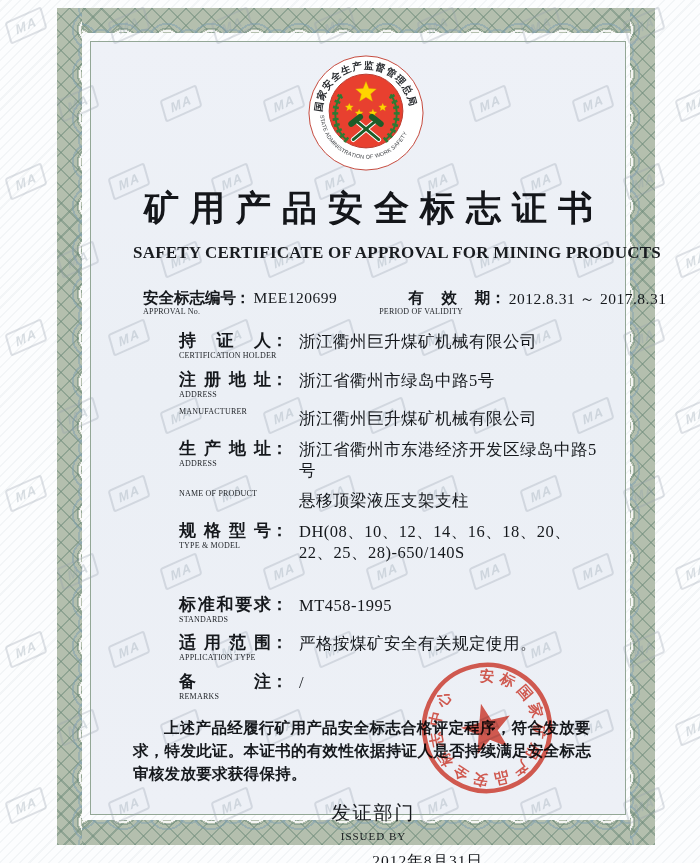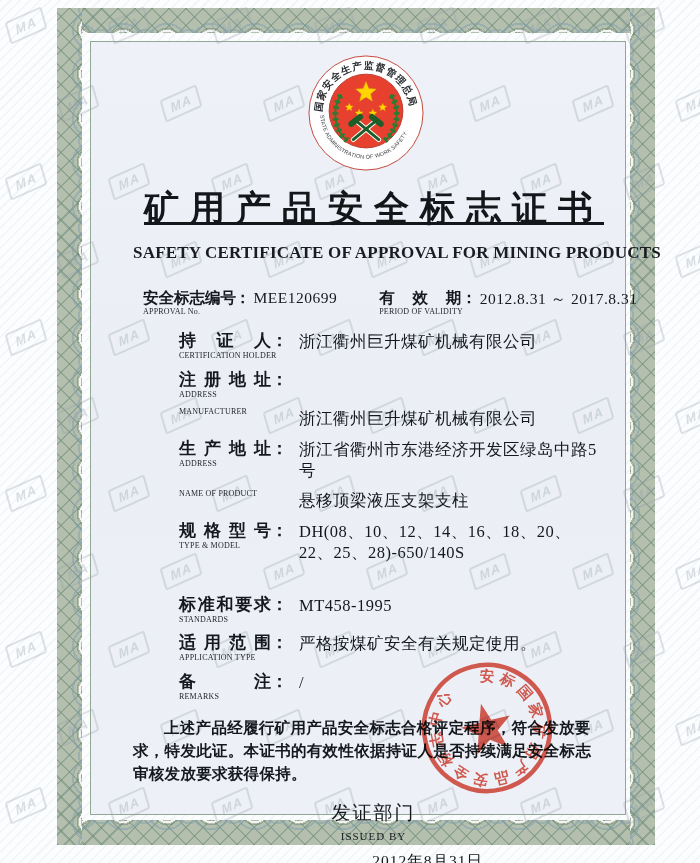--- a/index.html
+++ b/index.html
@@ -36,30 +36,30 @@
   .wm{position:absolute;width:36px;height:19px;border:2px solid rgba(148,160,172,.30);
     border-radius:3px;color:rgba(148,160,172,.34);
     font:italic bold 13px "Liberation Sans","DejaVu Sans",sans-serif;
     display:flex;align-items:center;justify-content:center;letter-spacing:1px;
     transform:rotate(-24deg) skewX(-8deg);}
   
   .content{position:absolute;z-index:4;left:90px;top:41px;width:536px;height:774px;
     box-sizing:border-box;padding:0 28px 0 43px;}
   .emblem-wrap{width:118px;margin:13px auto 0;}
   .title{margin-top:9px;text-align:right;font-size:35px;font-weight:bold;
-    letter-spacing:11px;text-indent:11px;color:#14161a;white-space:nowrap;text-decoration:underline;}
+    letter-spacing:11px;text-indent:11px;color:#14161a;white-space:nowrap;}
   .subtitle{margin-top:11px;text-align:left;font-size:17px;font-weight:bold;
     letter-spacing:0.2px;color:#191c20;white-space:nowrap;}
   .meta-row{margin:25px 0 0 10px;display:flex;align-items:flex-start;font-size:15px;}
   .meta-col{display:flex;}
   .meta-col .labs{display:flex;flex-direction:column;}
   .lab-line{font-weight:bold;font-size:15.5px;white-space:nowrap;line-height:19px;}
   .lab-zh{display:inline-block;text-align:justify;text-align-last:justify;}
   .meta-row .lab-zh{width:92px;}
-  .meta-row .v-lab .lab-zh{width:82px;}
+  .meta-row .v-lab .lab-zh{width:82px;margin-left:29px;}
   .lab-en{font-size:8px;line-height:9px;letter-spacing:0.2px;color:#1d2024;white-space:nowrap;}
   .meta-val{margin-left:3px;font-size:15.5px;letter-spacing:0.5px;padding-top:1px;white-space:nowrap;}
   .v-col{margin-left:42px;}
   .rows{margin-top:14px;}
   .row{display:flex;margin-bottom:8.5px;}
   .lab-col{width:120px;flex:none;margin-left:46px;}
   .row .lab-line{font-size:17px;line-height:21px;}
   .row .lab-zh{width:92px;}
   .row .val{font-size:16.5px;line-height:21px;padding-top:1px;letter-spacing:0.5px;}
   .row-standards{margin-top:31px;}
@@ -237,20 +237,21 @@
           <div class="lab-en">CERTIFICATION HOLDER</div>
           </div>
         <div class="val">浙江衢州巨升煤矿机械有限公司</div>
       </div>
 
       <div class="row">
         <div class="lab-col">
             <div class="lab-line"><span class="lab-zh">注册地址</span><span>：</span></div>
           <div class="lab-en">ADDRESS</div>
           </div>
+        <div class="val">浙江省衢州市绿岛中路5号</div>
       </div>
 
       <div class="row">
         <div class="lab-col">
           <div class="lab-en">MANUFACTURER</div>
           </div>
         <div class="val">浙江衢州巨升煤矿机械有限公司</div>
       </div>
 
       <div class="row">

